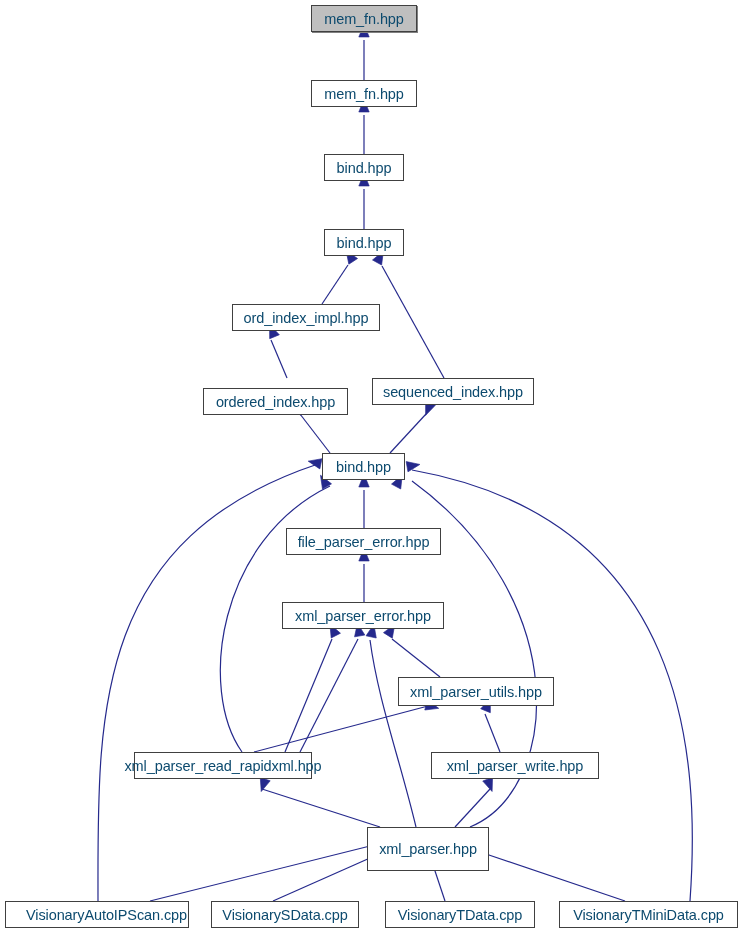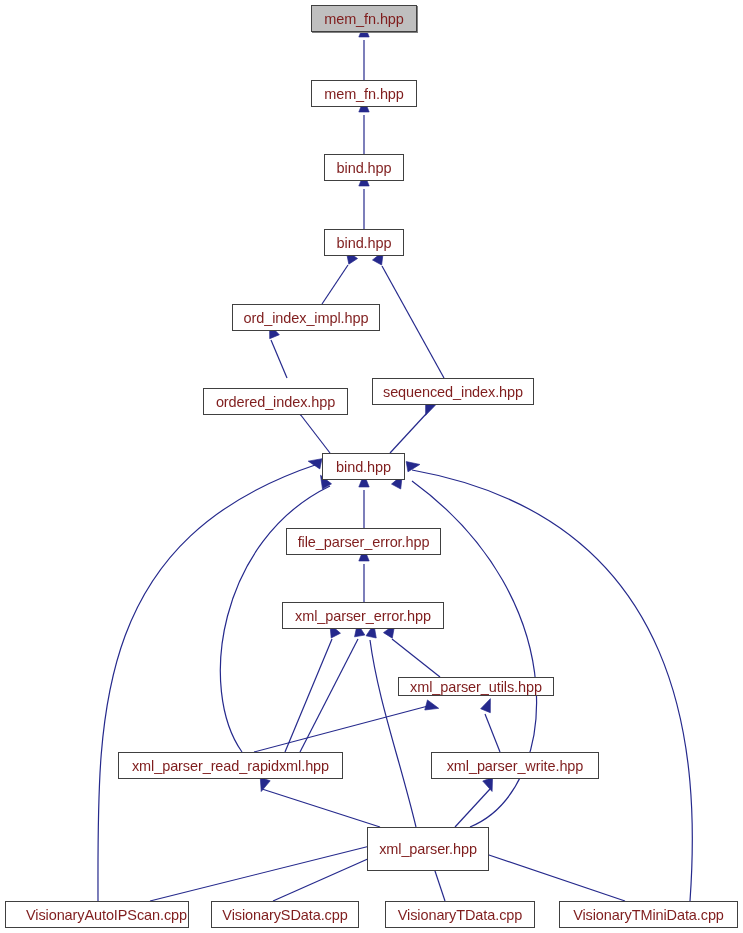--- a/index.html
+++ b/index.html
@@ -33,21 +33,21 @@
   }
   .node-box {
     position: absolute;
     box-sizing: border-box;
     border: 1px solid #404040;
     background: #ffffff;
     display: flex;
     align-items: center;
     justify-content: center;
     white-space: nowrap;
-    color: #7f1d1d;
+    color: #0c4a6e;
     font-size: 14.5px;
     font-family: "Liberation Sans", sans-serif;
     letter-spacing: -0.1px;
     z-index: 5;
   }
   .node-box.root {
     background: #bfbfbf;
     border: 1px solid #404040;
     box-shadow: 1px 1px 0 #808080;
   }
@@ -114,22 +114,22 @@
       <div class="node-box root" style="left: 311px; top: 5px; width: 106px; height: 27px;">mem_fn.hpp</div>
       <div class="node-box" style="left: 311px; top: 80px; width: 106px; height: 27px;">mem_fn.hpp</div>
       <div class="node-box" style="left: 324px; top: 154px; width: 80px; height: 27px;">bind.hpp</div>
       <div class="node-box" style="left: 324px; top: 229px; width: 80px; height: 27px;">bind.hpp</div>
       <div class="node-box" style="left: 232px; top: 304px; width: 148px; height: 27px;">ord_index_impl.hpp</div>
       <div class="node-box" style="left: 203px; top: 378px; width: 145px; height: 27px; margin-top: 10px;">ordered_index.hpp</div>
       <div class="node-box" style="left: 372px; top: 378px; width: 162px; height: 27px;">sequenced_index.hpp</div>
       <div class="node-box" style="left: 322px; top: 453px; width: 83px; height: 27px;">bind.hpp</div>
       <div class="node-box" style="left: 286px; top: 528px; width: 155px; height: 27px;">file_parser_error.hpp</div>
       <div class="node-box" style="left: 282px; top: 602px; width: 162px; height: 27px;">xml_parser_error.hpp</div>
-      <div class="node-box" style="left: 398px; top: 677px; width: 156px; height: 19px;">xml_parser_utils.hpp</div>
-      <div class="node-box" style="left: 118px; top: 752px; width: 225px; height: 27px; text-align: right;">xml_parser_read_rapidxml.hpp</div>
+      <div class="node-box" style="left: 398px; top: 677px; width: 156px; height: 29px;">xml_parser_utils.hpp</div>
+      <div class="node-box" style="left: 134px; top: 752px; width: 178px; height: 27px; text-align: right;">xml_parser_read_rapidxml.hpp</div>
       <div class="node-box" style="left: 431px; top: 752px; width: 168px; height: 27px;">xml_parser_write.hpp</div>
       <div class="node-box" style="left: 367px; top: 827px; width: 122px; height: 44px;">xml_parser.hpp</div>
       <div class="node-box" style="left: 5px; top: 901px; width: 184px; height: 27px; padding-left: 19px;">VisionaryAutoIPScan.cpp</div>
       <div class="node-box" style="left: 211px; top: 901px; width: 148px; height: 27px;">VisionarySData.cpp</div>
       <div class="node-box" style="left: 385px; top: 901px; width: 150px; height: 27px;">VisionaryTData.cpp</div>
       <div class="node-box" style="left: 559px; top: 901px; width: 179px; height: 27px;">VisionaryTMiniData.cpp</div>
     </div>
 </div>
 
 </body></html>

